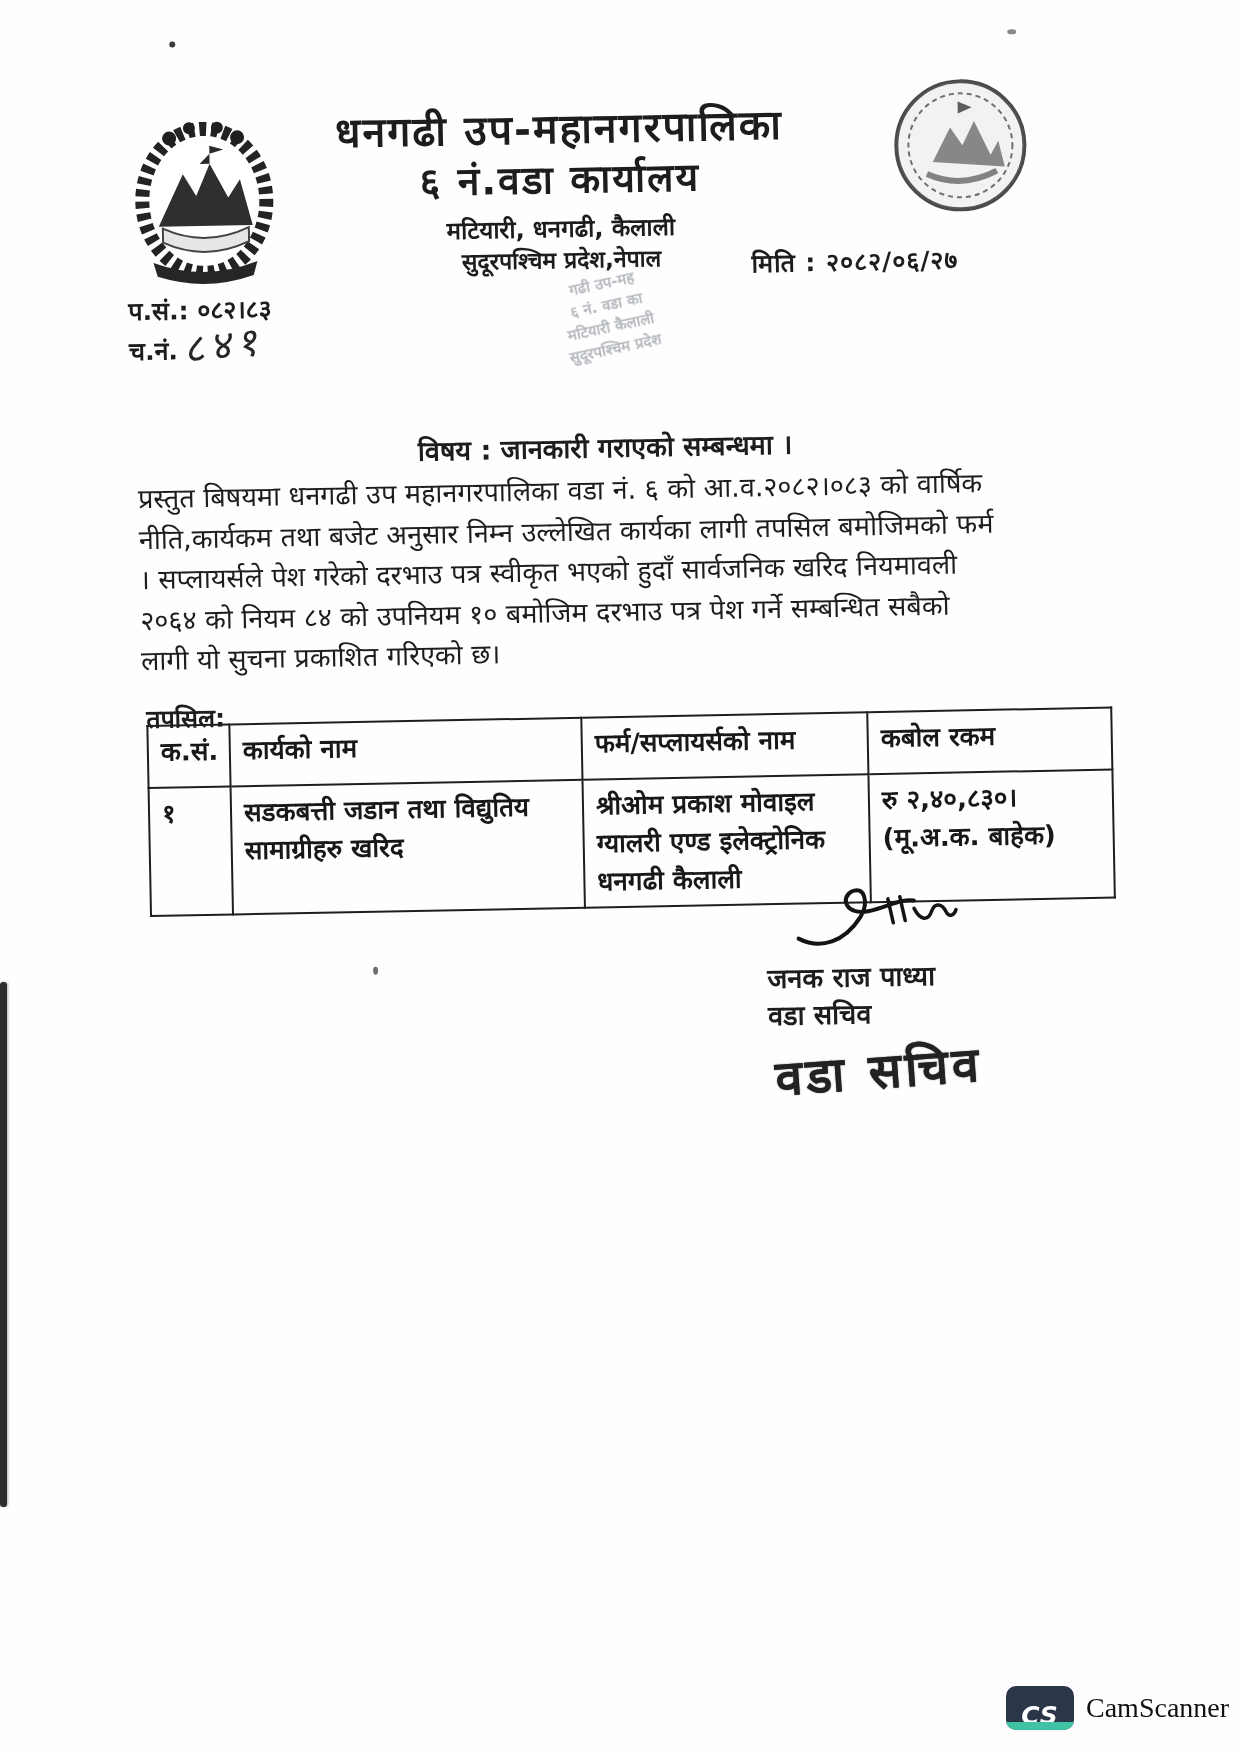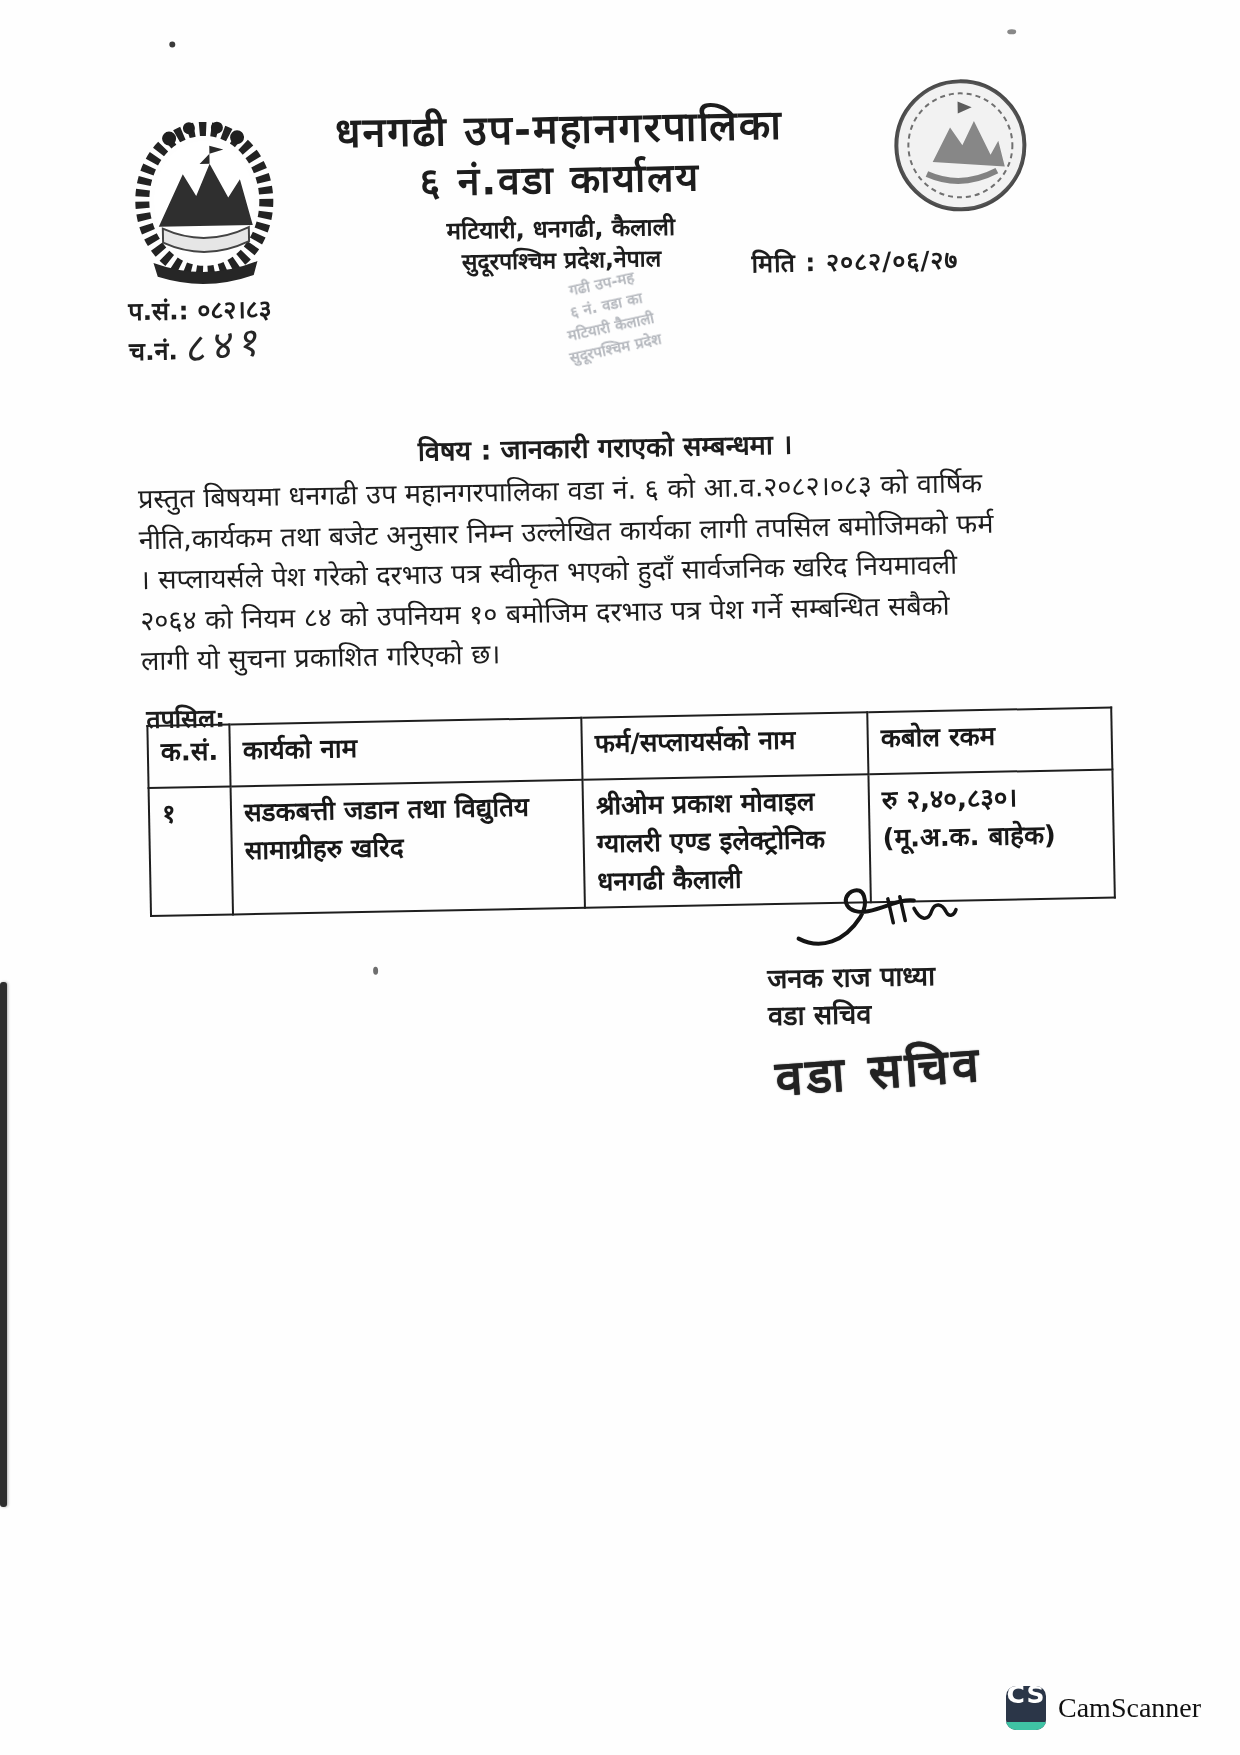--- a/index.html
+++ b/index.html
@@ -67,22 +67,22 @@
 
   
   .edge-strip{left:0;top:982px;width:7px;height:525px;background:#171717;opacity:.9;border-radius:3px;box-shadow:1px 0 3px rgba(0,0,0,.35);}
   .dot1{left:182px;top:33px;width:6px;height:6px;border-radius:50%;background:#3a3a3a;}
   .dot2{left:1020px;top:37px;width:9px;height:5px;border-radius:50%;background:#555;opacity:.7;}
   .dot3{left:368px;top:962px;width:5px;height:8px;border-radius:50%;background:#4a4a4a;opacity:.8;}
 
   
   .cs-wrap{left:1006px;top:1686px;display:flex;align-items:center;gap:12px;}
   .cs-icon{
-    width:40px;height:44px;border-radius:10px;background:#2b3648;position:relative;overflow:hidden;
-    display:flex;align-items:flex-start;justify-content:center;
+    width:68px;height:44px;border-radius:10px;background:#2b3648;position:relative;overflow:hidden;
+    display:flex;align-items:flex-end;justify-content:center;font-style:italic;
   }
   .cs-icon span{color:#fff;font-weight:700;font-size:25px;letter-spacing:1px;margin-top:-6px;}
   .cs-icon::after{content:"";position:absolute;left:0;right:0;bottom:0;height:8px;background:#3fc3a4;}
   .cs-text{font-family:"Liberation Serif", serif;font-size:28px;color:#111;}
 </style>
 </head>
 <body>
 
 <div class="page">
   <div class="tilt">

